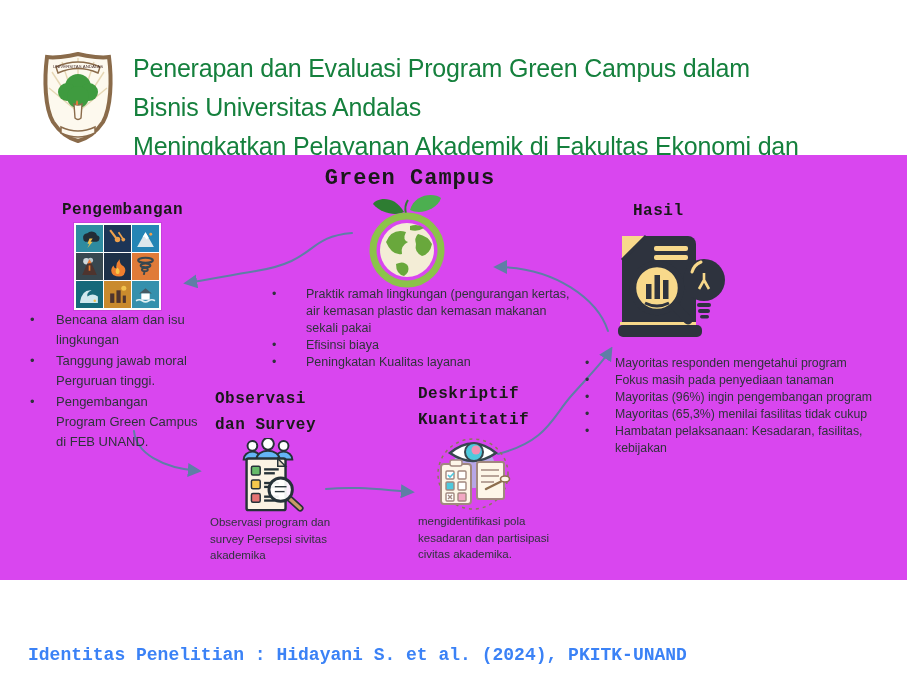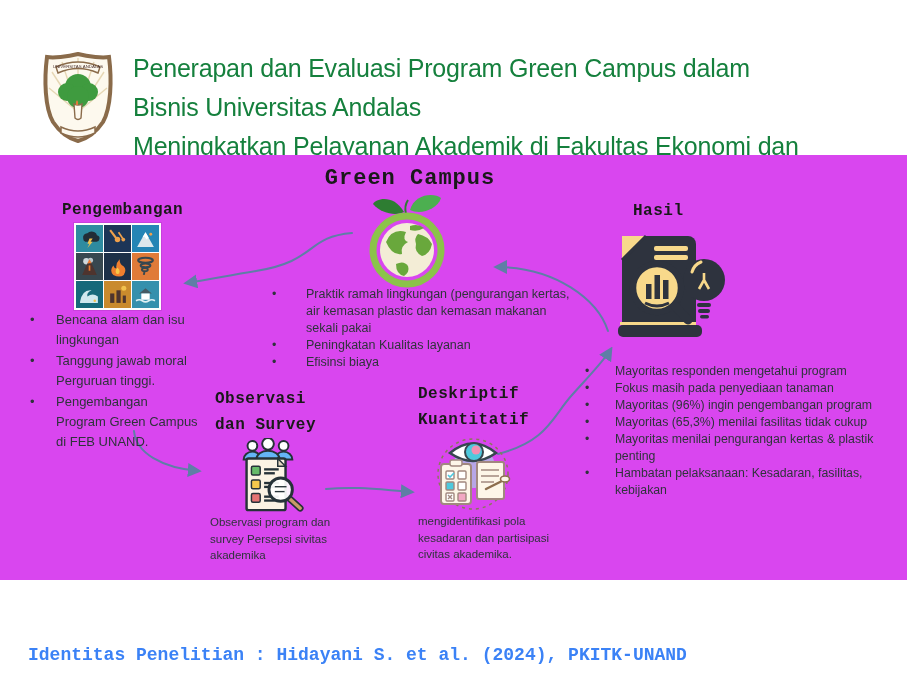--- a/index.html
+++ b/index.html
@@ -167,22 +167,22 @@
     </div>
 
     <ul class="blist left-list abs" style="left:30px;top:155px;width:168px;">
       <li>Bencana alam dan isu lingkungan</li>
       <li>Tanggung jawab moral Perguruan tinggi.</li>
       <li>Pengembangan Program Green  Campus di FEB UNAND.</li>
     </ul>
 
     <ul class="blist center-list abs" style="left:272px;top:131px;width:300px;">
       <li>Praktik ramah lingkungan (pengurangan kertas, air kemasan plastic dan kemasan makanan sekali pakai</li>
+      <li>Efisinsi biaya</li>
       <li>Peningkatan Kualitas layanan</li>
-      <li>Efisinsi biaya</li>
     </ul>
 
     <div class="abs mono-h sec-h" style="left:215px;top:231px;">
       <div>Observasi</div>
       <div>dan Survey</div>
     </div>
 
     <div class="abs" style="left:228px;top:283px;">
       <svg width="80" height="76" viewBox="0 0 80 78">
         <circle cx="24" cy="8" r="5" fill="#ffffff" stroke="#263238" stroke-width="2"></circle>
@@ -264,26 +264,25 @@
         <rect x="88" y="93" width="9" height="3.4" rx="1.7" fill="#2e333e"></rect>
         <circle cx="45" cy="66" r="24" fill="#F8D98B" stroke="#2e333e" stroke-width="6.5"></circle>
         <rect x="34" y="62" width="5.5" height="15" fill="#2e333e"></rect>
         <rect x="42.5" y="53" width="5.5" height="24" fill="#2e333e"></rect>
         <rect x="51" y="58" width="5.5" height="19" fill="#2e333e"></rect>
         <path d="M33,81 Q45,87 57,81" stroke="#2e333e" stroke-width="3" fill="none"></path>
         <line x1="63" y1="84" x2="76" y2="98" stroke="#2e333e" stroke-width="9" stroke-linecap="round"></line>
       </svg>
     </div>
 
-    <ul class="blist right-list abs" style="left:585px;top:208px;width:308px;">
+    <ul class="blist right-list abs" style="left:585px;top:200px;width:308px;">
       <li>Mayoritas responden mengetahui program</li>
       <li>Fokus masih pada penyediaan tanaman</li>
       <li>Mayoritas (96%) ingin pengembangan program</li>
       <li>Mayoritas (65,3%) menilai fasilitas tidak cukup</li>
-      <li>Mayoritas menilai pengurangan kertas &amp; plastik penting</li>
       <li>Hambatan pelaksanaan: Kesadaran, fasilitas, kebijakan</li>
     </ul>
 
   </div>
 
   <div class="abs footer-line" style="left:28px;top:645px;">Identitas Penelitian : Hidayani S. et al. (2024), PKITK-UNAND</div>
 
 </div>
 
 </body></html>

